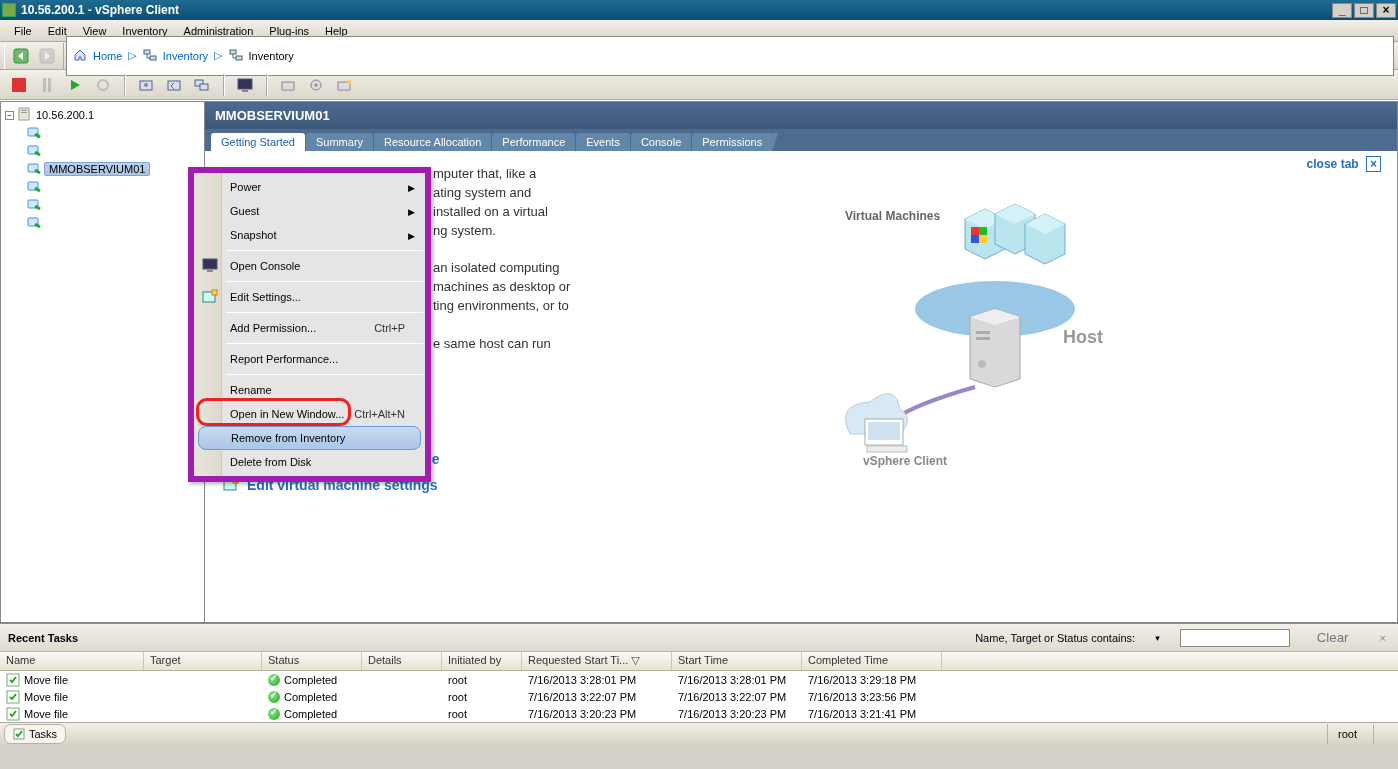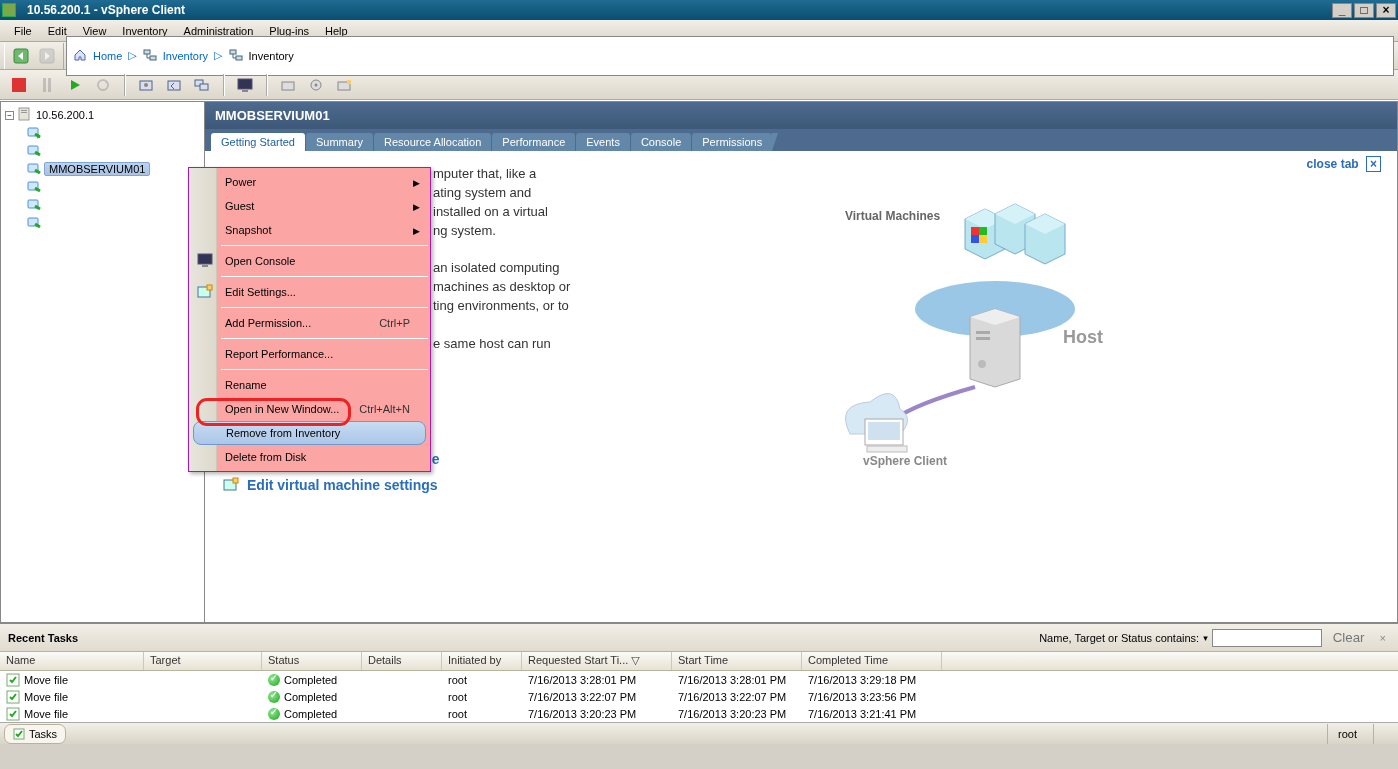--- a/index.html
+++ b/index.html
@@ -18,21 +18,21 @@
     background: linear-gradient(to bottom, #1f6b92, #0a4e70);
     color: #fff;
     height: 20px;
     display: flex;
     align-items: center;
     justify-content: space-between;
     padding: 0 2px;
     font-weight: bold;
     font-size: 12px;
   }
-  .titlebar .left { display:flex; align-items:center; gap:11px; }
+  .titlebar .left { display:flex; align-items:center; gap:5px; }
   .titlebar .app-icon {
     width: 14px; height: 14px; background:#7aa94a; border:1px solid #2a5;
     display:inline-block;
   }
   .titlebar .btns { display:flex; gap:2px; }
   .titlebar .wbtn {
     width: 20px; height: 15px;
     background: #d4d0c8; border:1px solid #888; line-height:13px;
     text-align: center; font-weight:bold; font-family: Arial;
     color:#000;
@@ -121,22 +121,22 @@
   .close-tab { position:absolute; right:16px; top:6px; color:#2a6ebb; font-weight:bold; }
   .close-tab .x { border:1px solid #2a6ebb; padding:0 3px; margin-left:4px; font-family:Arial; }
   .heading2 { font-size:16px; color:#333; font-weight:bold; margin:14px 0 8px; }
   .desc { font-size:13px; color:#333; line-height:1.45; max-width:380px; }
   .basic-tasks { margin-top:12px; }
   .bt-link { display:flex; align-items:center; gap:8px; color:#2a6ebb; font-weight:bold; font-size:14px; margin:10px 0; }
   .illus { position:absolute; left:580px; top:8px; width:370px; }
   
   .ctxmenu {
     position:absolute; left:188px; top:167px;
-    width:243px; background:#fca5a5;
-    border:1px solid #a21caf; box-shadow:2px 2px 4px rgba(0,0,0,.3);
+    width:243px; background:#e5e5e5;
+    border:6px solid #a21caf; box-shadow:2px 2px 4px rgba(0,0,0,.3);
     padding:2px; z-index:100;
   }
   .ctxmenu .iconcol {
     position:absolute; left:0; top:0; bottom:0; width:28px;
     background:linear-gradient(to right,#e7e5de,#ded9cb);
     border-right:1px solid #cfc9b8;
   }
   .ctxmenu .items { position:relative; }
   .ctx-item {
     display:flex; align-items:center; height:24px;
@@ -158,21 +158,21 @@
     border:3px solid #e22; border-radius:11px; z-index:101;
   }
   
   .recent {
     border-top:1px solid #888;
     background:#eae7de;
   }
   .recent-hdr { display:flex; align-items:center; justify-content:space-between;
     padding:3px 8px; font-weight:bold; background:linear-gradient(to bottom,#f2efe8,#e0dbce);
     border-bottom:1px solid #b9b29e; }
-  .recent-hdr .right { display:flex; align-items:center; gap:4px; font-weight:normal; }
+  .recent-hdr .right { display:flex; align-items:center; gap:20px; font-weight:normal; }
   .recent-hdr input { border:1px solid #888; height:18px; width:110px; font-size:11px; padding:0 3px; }
   .recent-hdr .clear { border:1px solid transparent; padding:2px 6px; color:#777; background:transparent; }
   .grid { background:#fff; }
   .grid-hd { display:flex; background:linear-gradient(to bottom,#fbfaf6,#e7e2d4);
     border-bottom:1px solid #b9b29e; height:19px; }
   .gh { border-right:1px solid #ccc7b6; padding:2px 6px; font-size:11px; color:#333; }
   .grid-row { display:flex; height:17px; align-items:center; }
   .gc { padding:1px 6px; overflow:hidden; white-space:nowrap; }
   .c-name{width:144px;} .c-target{width:118px;} .c-status{width:100px;}
   .c-details{width:80px;} .c-initiated{width:80px;}

